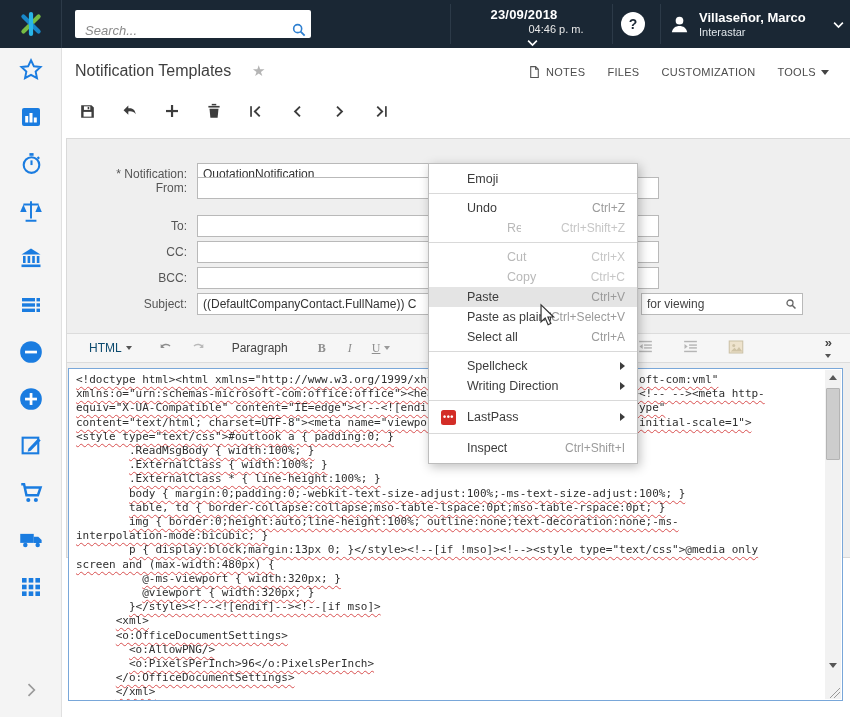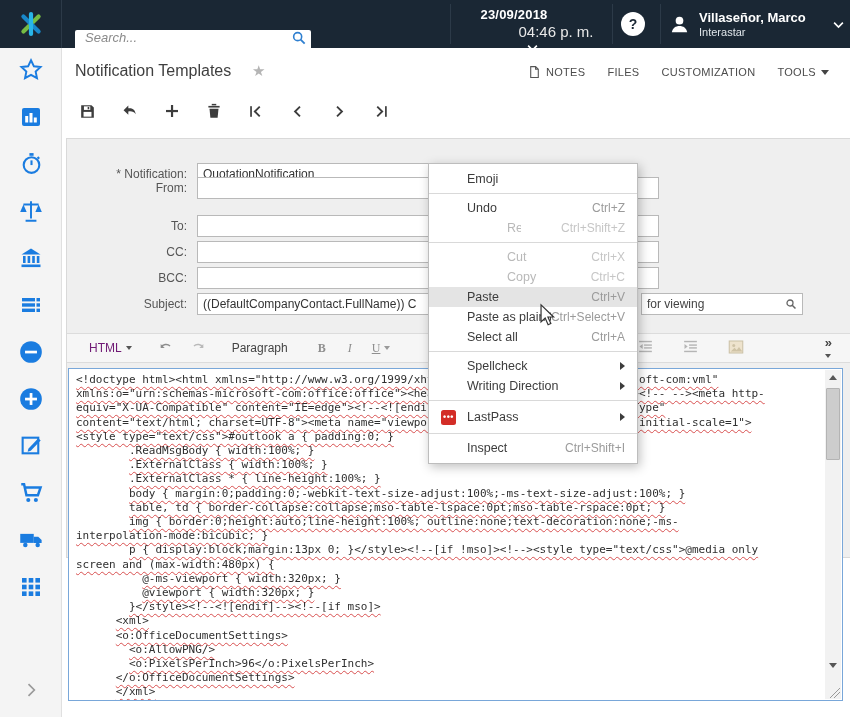--- a/index.html
+++ b/index.html
@@ -5,29 +5,29 @@
   * { box-sizing: border-box; margin: 0; padding: 0; }
   html,body { width: 850px; height: 717px; }
   body {
     font-family: "Liberation Sans", sans-serif;
     background: #ffffff; color: #333; overflow: hidden; position: relative;
   }
 
   
   .topbar { position:absolute; left:0; top:0; width:850px; height:48px; background:#1a2734; }
   .logo-cell { position:absolute; left:0; top:0; width:62px; height:48px; display:flex; align-items:center; justify-content:center; border-right:1px solid #2c3a48; }
-  .search-wrap { position:absolute; left:75px; top:10px; width:236px; height:28px; background:#fff; border-radius:2px; display:flex; align-items:flex-start;margin-top:20px; }
+  .search-wrap { position:absolute; left:75px; top:10px; width:236px; height:28px; background:#fff; border-radius:2px; display:flex; align-items:flex-end; }
   .search-wrap input { flex:1; border:none; outline:none; background:transparent; font-family:"Liberation Sans",sans-serif; font-size:13px; font-style:italic; color:#555; padding:0 6px 0 10px; }
   .search-wrap input::placeholder { color:#8a8a8a; font-style:italic; }
   .search-mag { width:24px; display:flex; align-items:center; justify-content:center; cursor:pointer; }
   .tb-sep { position:absolute; top:4px; width:1px; height:40px; background:#2c3a48; }
   .date-block { position:absolute; left:458px; top:7px; width:148px; height:34px; color:#fff; cursor:pointer; display:flex; align-items:center;flex-direction:column; }
   .date-lines { flex:1; padding-left:10px; }
   .date-main { font-size:13px; font-weight:bold; letter-spacing:.2px; }
-  .date-time { font-size:15px; margin-top:1px; color:#e8e8e8;padding-left:38px; }
+  .date-time { font-size:11px; margin-top:1px; color:#e8e8e8;padding-left:38px; }
   .chev { display:inline-flex; }
   .help-btn { position:absolute; left:621px; top:12px; width:24px; height:24px; background:#fff; border-radius:50%; display:flex; align-items:center; justify-content:center; font-weight:bold; font-size:14px; color:#1a2734; cursor:pointer; }
   .user-block { position:absolute; left:668px; top:6px; width:178px; height:36px; display:flex; align-items:center; color:#fff; cursor:pointer; }
   .user-names { flex:1; padding-left:8px; }
   .user-name { font-size:13px; font-weight:bold; }
   .user-co { font-size:11px; color:#dfe5ea; margin-top:1px; }
 
   
   .sidebar { position:absolute; left:0; top:48px; width:62px; height:669px; background:#f4f4f4; border-right:1px solid #e0e0e0; }
   .side-item { width:62px; height:47px; display:flex; align-items:center; justify-content:center; cursor:pointer; }
@@ -363,21 +363,21 @@
     <span class="lk-mag">
       <svg viewBox="0 0 24 24" width="12" height="12">
           <circle cx="10" cy="10" r="6" fill="none" stroke="#666" stroke-width="2.6"></circle>
           <line x1="14.5" y1="14.5" x2="21" y2="21" stroke="#666" stroke-width="3"></line>
         </svg>
     </span>
   </div>
 
   <div class="ed-toolbar">
     <span class="ed-item" style="margin-left:22px">
-      <b style="font-weight:normal;color:#701a75">HTML</b>
+      <b style="font-weight:normal;color:#0c4a6e">HTML</b>
       <span class="caret-sm"></span>
     </span>
     <span class="ed-item" style="margin-left:26px">
       <svg viewBox="0 0 24 24" width="16" height="16">
           <path d="M5 11c2-4.5 9-6 13-2" fill="none" stroke="#8d8d8d" stroke-width="2.2"></path>
           <path d="M4 6v6h6z" fill="#8d8d8d"></path>
         </svg>
     </span>
     <span class="ed-item" style="margin-left:16px">
       <svg viewBox="0 0 24 24" width="16" height="16">

